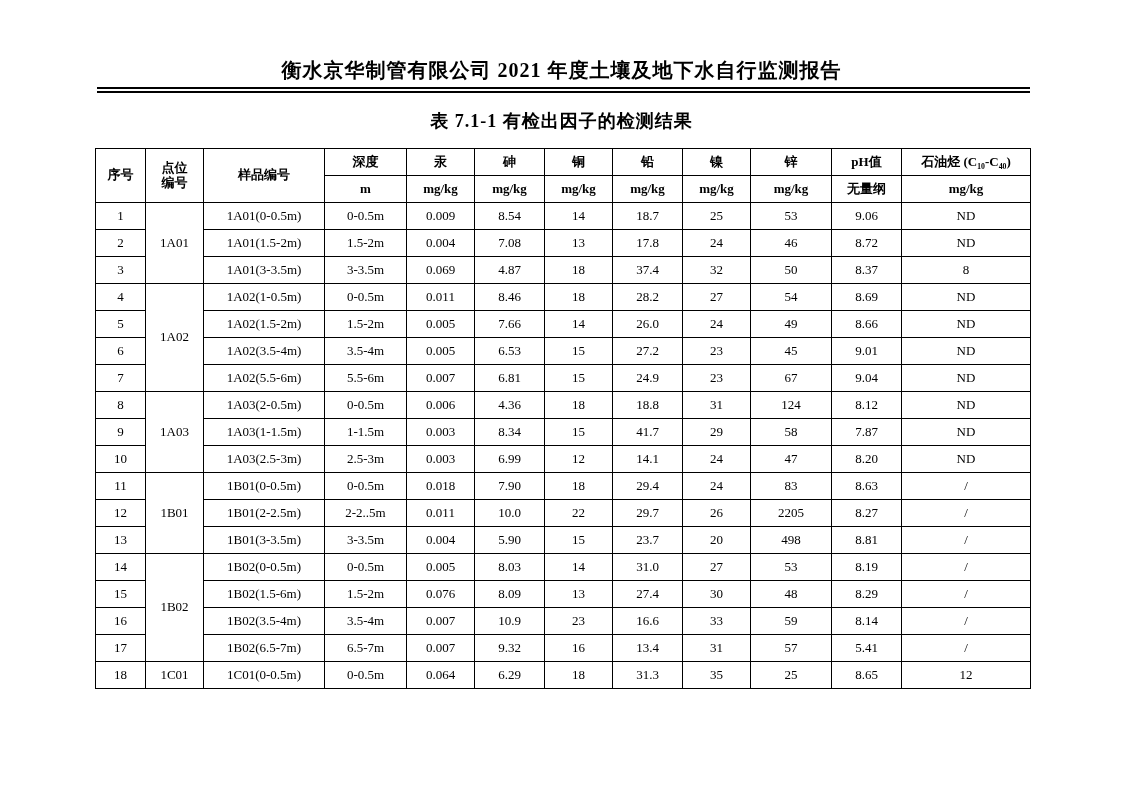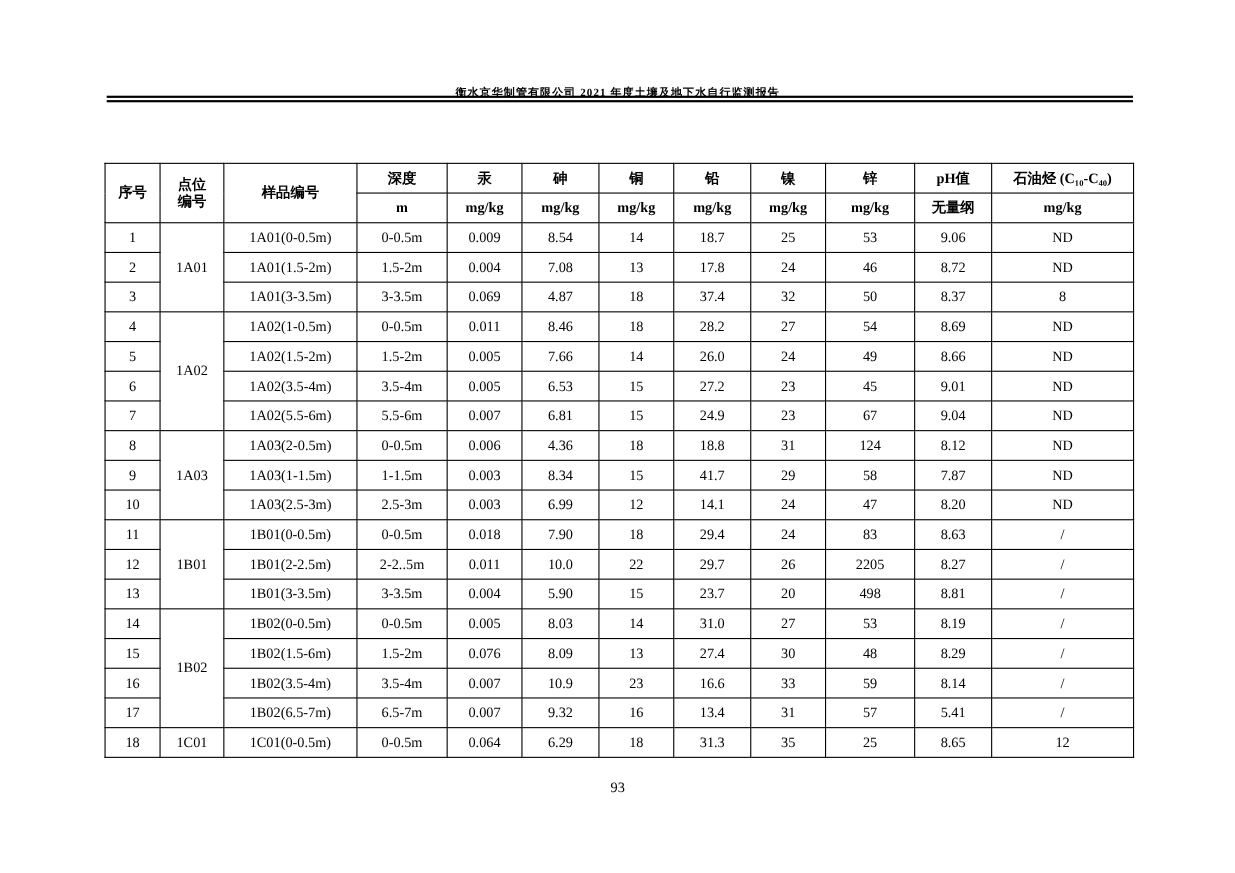--- a/index.html
+++ b/index.html
@@ -11,23 +11,22 @@
   }
   .page {
     position: relative;
     width: 1123px; height: 794px;
     background: #ffffff;
     overflow: hidden;
   }
   .doc-header {
     position: absolute; top: 57px; left: 0; width: 100%;
     text-align: center;
-    font-size: 10px; font-weight: 700;
+    font-size: 20px; font-weight: 700;
     letter-spacing: 1px;
-    margin-top: 20px;
   }
   .double-rule {
     position: absolute; top: 87px; left: 97px; width: 933px; height: 6px;
     border-top: 2px solid #000;
     border-bottom: 2px solid #000;
   }
   .table-title {
     position: absolute; top: 109px; left: 0; width: 100%;
     text-align: center;
     font-size: 18px; font-weight: 700;
@@ -56,20 +55,21 @@
 </style>
 </head>
 <body>
 
 <div class="page">
 
   <div class="doc-header">衡水京华制管有限公司 2021 年度土壤及地下水自行监测报告</div>
 
   <div class="double-rule"></div>
 
+  <div class="table-title">表 7.1-1  有检出因子的检测结果</div>
 
   <table class="data-table">
     <colgroup>
       <col style="width:50px">
         <col style="width:58px">
         <col style="width:121px">
       <col style="width:82px">
         <col style="width:68px">
         <col style="width:70px">
       <col style="width:68px">
@@ -343,15 +343,14 @@
           <td>18</td>
           <td>31.3</td>
           <td>35</td>
           <td>25</td>
           <td>8.65</td>
           <td>12</td>
         </tr>
       </tbody>
   </table>
 
-  <div class="page-number">93</div>
 
 </div>
 
 </body></html>

